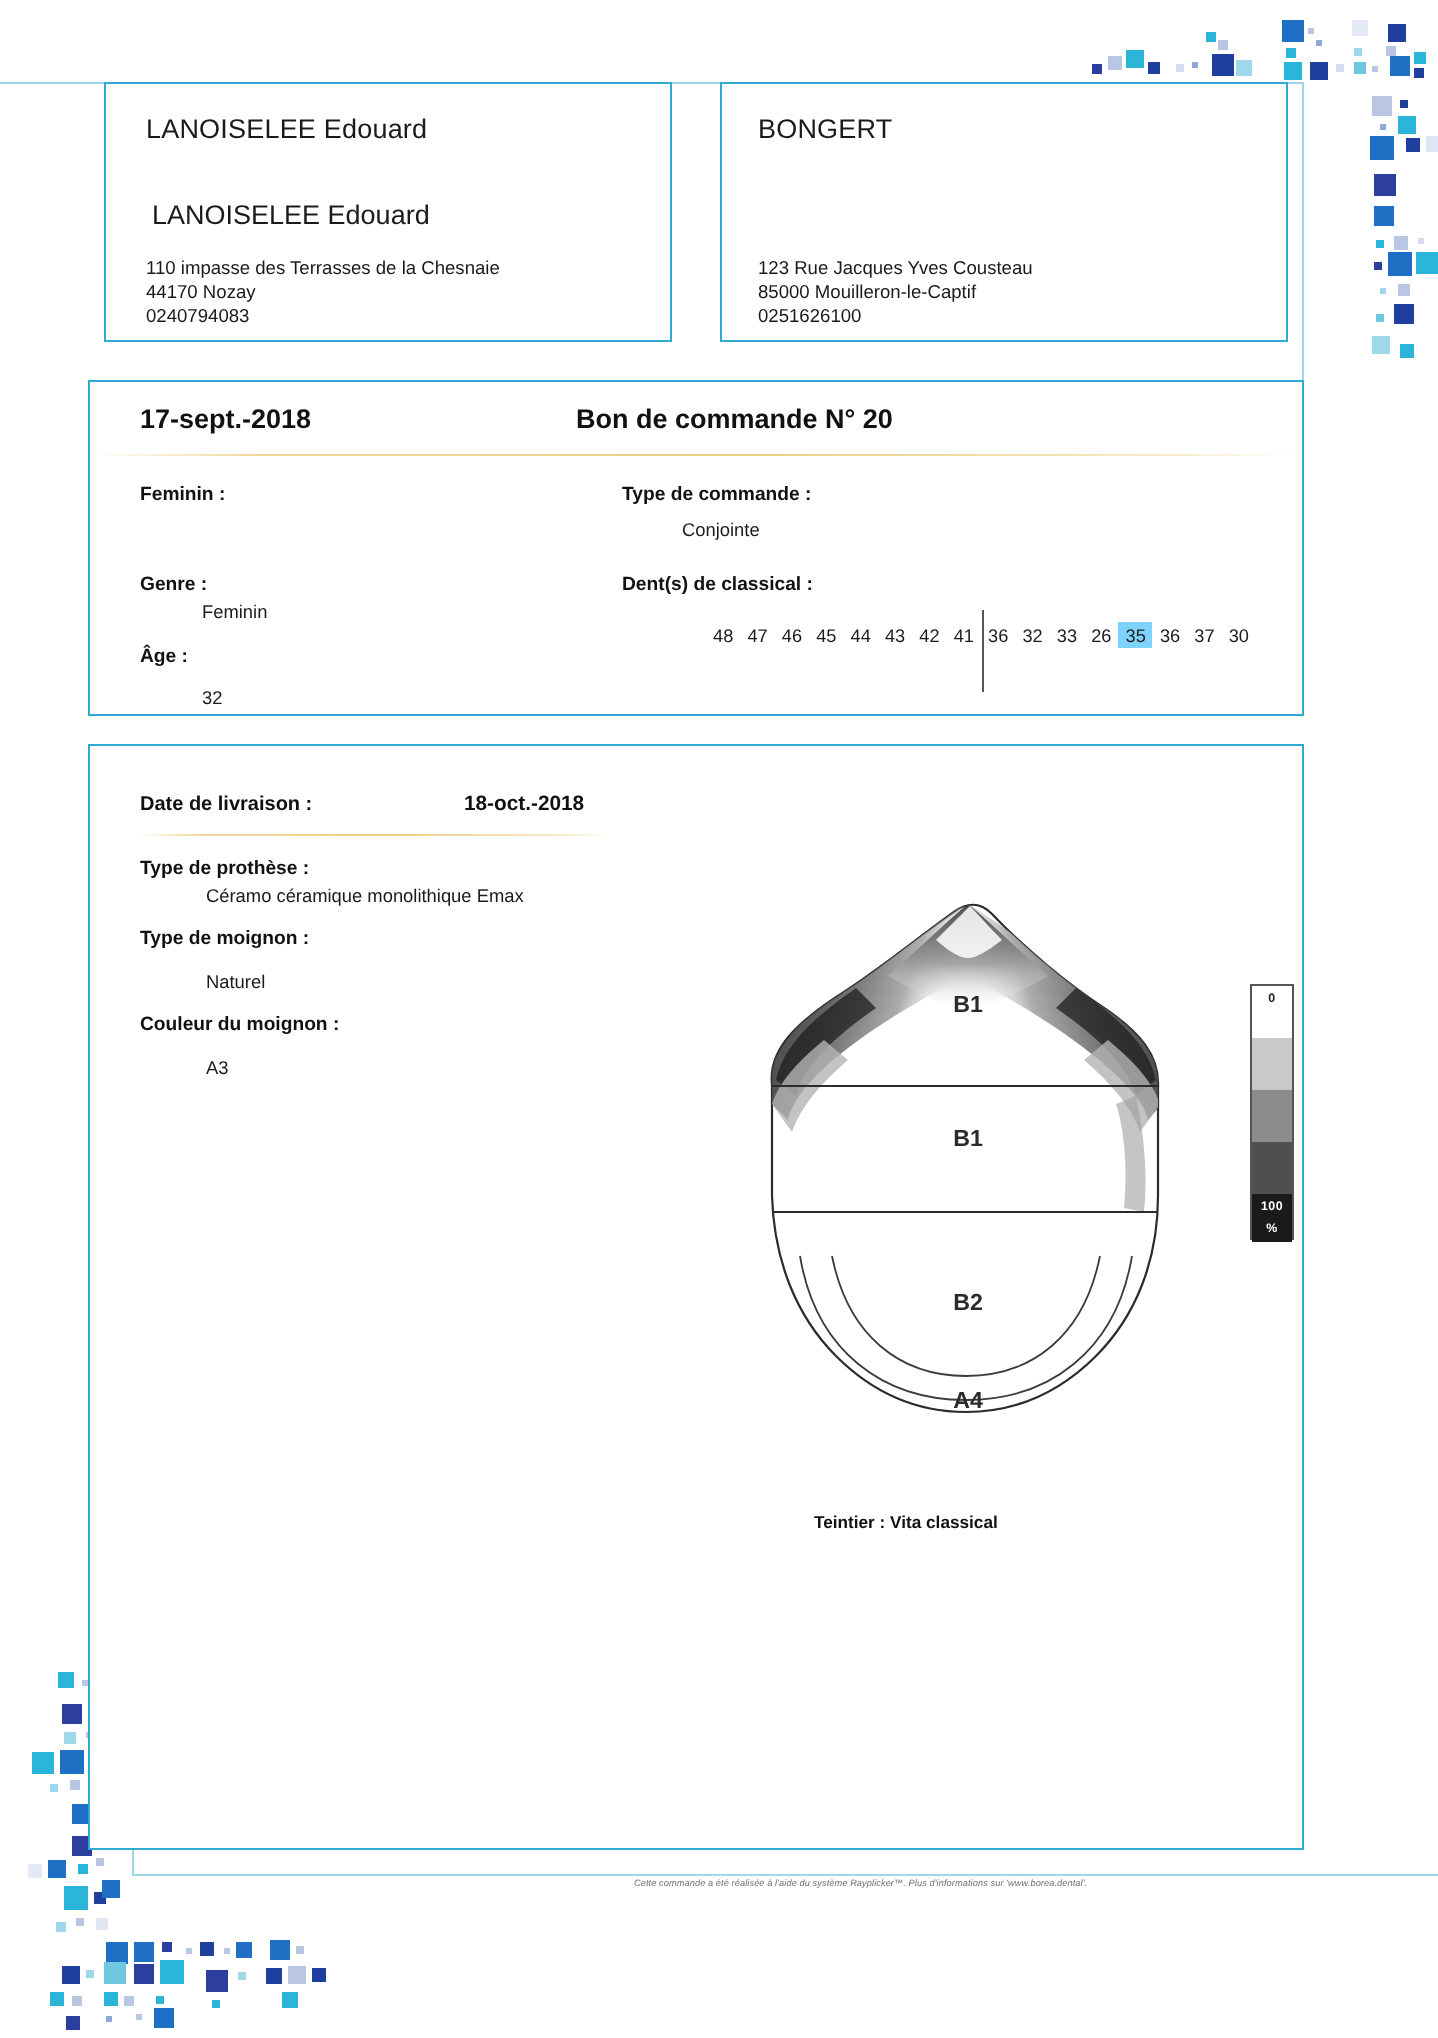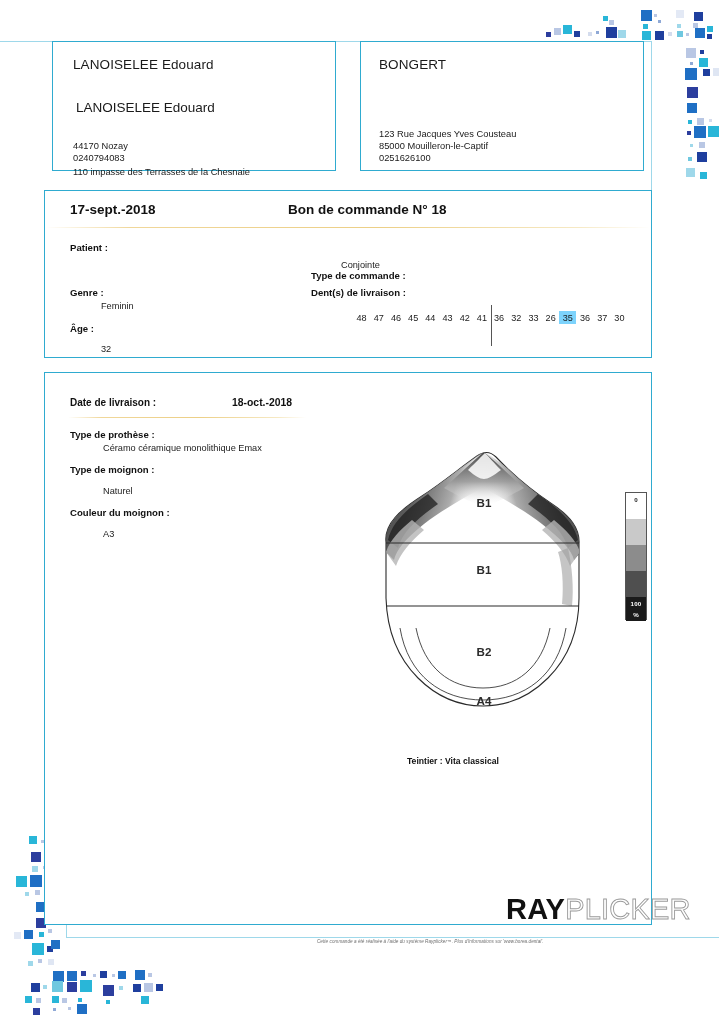--- a/index.html
+++ b/index.html
@@ -308,51 +308,51 @@
     <i style="left:141px; top:168px; width:8px;  height:8px;  background:#29b6d8;"></i>
   </div>
 
   <div class="corner-rule" style="left:66px; top:937px; width:653px; height:1.2px;"></div>
   <div class="corner-rule" style="left:66px; top:826px; width:1.2px; height:112px;"></div>
 
   <div class="box" style="left:52px; top:41px; width:284px; height:130px;">
   </div>
   <div class="addr-name-top" style="left:73px; top:57px;">LANOISELEE Edouard</div>
   <div class="addr-name-sub" style="left:76px; top:100px;">LANOISELEE Edouard</div>
-  <div class="addr-lines" style="left:73px; top:129px;margin-top:38px;">110 impasse des Terrasses de la Chesnaie</div>
+  <div class="addr-lines" style="left:73px; top:129px;">110 impasse des Terrasses de la Chesnaie</div>
   <div class="addr-lines" style="left:73px; top:141px;">44170 Nozay</div>
   <div class="addr-lines" style="left:73px; top:153px;">0240794083</div>
 
   <div class="box" style="left:360px; top:41px; width:284px; height:130px;">
   </div>
   <div class="addr-name-top" style="left:379px; top:57px;">BONGERT</div>
   <div class="addr-lines" style="left:379px; top:129px;">123 Rue Jacques Yves Cousteau</div>
   <div class="addr-lines" style="left:379px; top:141px;">85000 Mouilleron-le-Captif</div>
   <div class="addr-lines" style="left:379px; top:153px;">0251626100</div>
 
   <div class="box" style="left:44px; top:190px; width:608px; height:168px;">
   </div>
 
   <div class="ord-date" style="left:70px; top:202px;">17-sept.-2018</div>
-  <div class="ord-title" style="left:288px; top:202px;">Bon de commande N° 18</div>
+  <div class="ord-title" style="left:288px; top:202px;">Bon de commande N° 20</div>
   <div class="gold-rule" style="left:46px; top:227px; width:604px;"></div>
 
-  <div class="lbl" style="left:70px; top:242px;">Patient :</div>
+  <div class="lbl" style="left:70px; top:242px;">Feminin :</div>
   <div class="val" style="left:100px; top:258px;"></div>
 
   <div class="lbl" style="left:70px; top:287px;">Genre :</div>
   <div class="val" style="left:101px; top:301px;">Feminin</div>
 
   <div class="lbl" style="left:70px; top:323px;">Âge :</div>
   <div class="val" style="left:101px; top:344px;">32</div>
 
-  <div class="lbl" style="left:311px; top:242px;margin-top:28px;">Type de commande  :</div>
+  <div class="lbl" style="left:311px; top:242px;">Type de commande  :</div>
   <div class="val" style="left:341px; top:260px;">Conjointe</div>
 
-  <div class="lbl" style="left:311px; top:287px;">Dent(s) de livraison  :</div>
+  <div class="lbl" style="left:311px; top:287px;">Dent(s) de classical  :</div>
 
   <div class="teeth" style="left:353px; top:311px;">
     <table>
       <tbody>
       <tr>
         <td>48</td>
         <td>47</td>
         <td>46</td>
         <td>45</td>
         <td>44</td>
@@ -465,19 +465,16 @@
     <div class="swatch" style="height:26px; background:#8c8c8c;"></div>
     <div class="swatch" style="height:26px; background:#4f4f4f;"></div>
     <div class="swatch" style="height:24px; background:#1a1a1a;"></div>
   </div>
   <div class="legend" style="left:625px; top:492px; height:128px;">
     <div class="tick" style="left:0px; top:4px; color:#222;">0</div>
     <div class="tick" style="left:0px; top:108px; color:#ffffff;">100</div>
     <div class="tick" style="left:0px; top:119px; color:#ffffff;">%</div>
   </div>
 
-  <div class="logo" style="left:506px; top:893px;">
-    <span class="ray">RAY</span><span class="plicker">PLICKER</span>
-  </div>
 
   <div class="fineprint" style="left:317px; top:939px;">Cette commande a été réalisée à l'aide du système Rayplicker™. Plus d'informations sur 'www.borea.dental'.</div>
 
 </div>
 
 </body></html>

